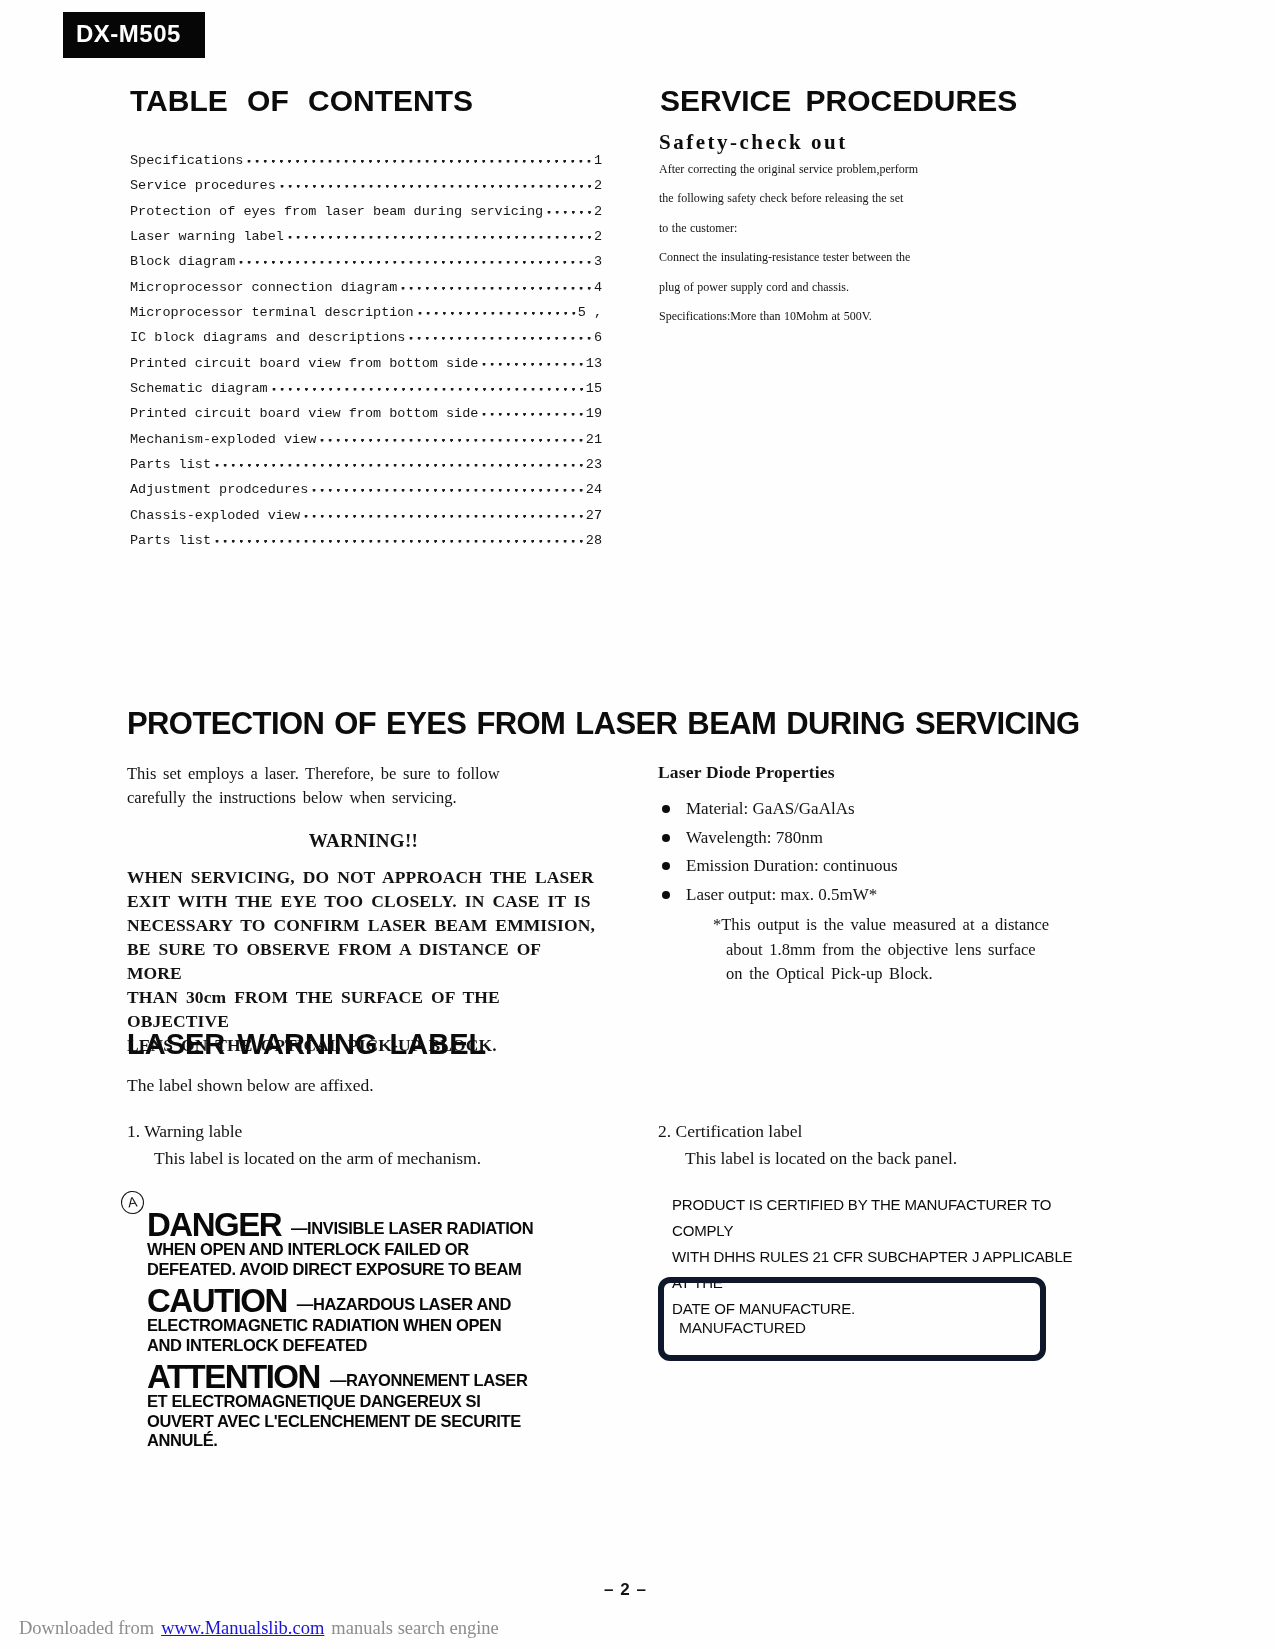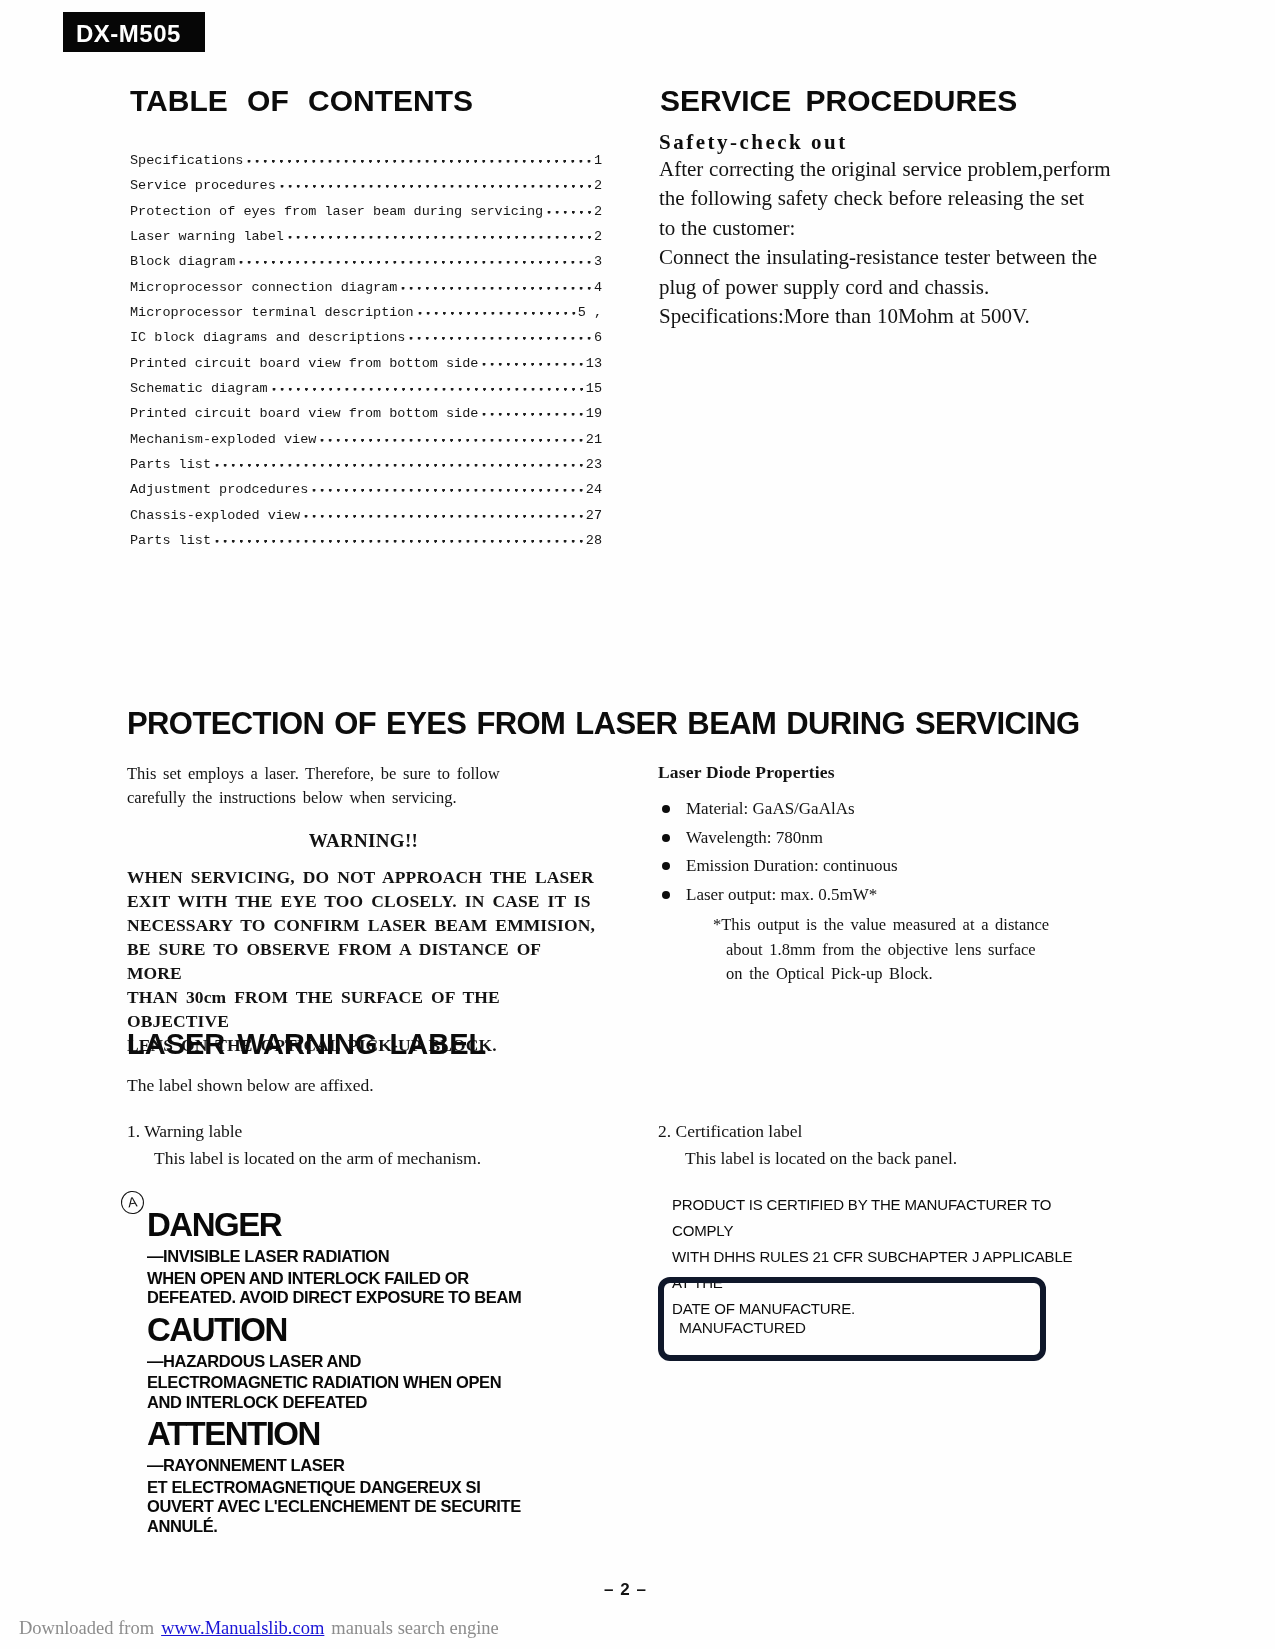--- a/index.html
+++ b/index.html
@@ -4,21 +4,21 @@
 <style>
   html,body { margin:0; padding:0; background:#e8e8e8; }
   .page {
     position:relative; width:1275px; height:1649px; margin:0 auto;
     background:#fefefe; color:#131313; overflow:hidden;
     font-family:"Liberation Serif", serif;
   }
 
   
   .badge {
-    position:absolute; left:63px; top:12px; width:142px; height:40px;
+    position:absolute; left:63px; top:12px; width:142px; height:46px;
     background:#060606; color:#fff; box-sizing:border-box; padding-left:13px;
     font-family:"Liberation Sans", sans-serif; font-weight:bold;
     font-size:24px; line-height:44px; letter-spacing:0.5px;
   }
 
   
   .h-big {
     position:absolute; font-family:"Liberation Sans", sans-serif;
     font-weight:bold; color:#0c0c0c; white-space:nowrap;
   }
@@ -37,21 +37,21 @@
     flex:1; height:8px; margin:0 2px;
     background-image:radial-gradient(circle at 4px 5.2px, #1b1b1b 1.3px, transparent 1.65px);
     background-size:8.1px 8px; background-repeat:repeat-x;
   }
 
   
   #service { position:absolute; left:659px; top:130px; width:455px; }
   .svc-sub {
     font-size:21px; font-weight:600; letter-spacing:2.5px; color:#0d0d0d;
   }
-  .svc-body { font-size:21px; line-height:29.4px; white-space:pre-line; word-spacing:0.5px; }
+  .svc-body { font-size:12px; line-height:29.4px; white-space:pre-line; word-spacing:0.5px; }
 
   
   #prot-left { position:absolute; left:127px; top:762px; width:473px; }
   .prot-intro { font-size:16.5px; line-height:23.5px; white-space:pre-line; word-spacing:2.5px; }
   .warn-title { text-align:center; font-weight:bold; font-size:19px; margin-top:21px; letter-spacing:0.3px; }
   .warn-body  {
     margin-top:13px; font-size:17.5px; line-height:24px;
     white-space:pre-line; word-spacing:3.5px; font-weight:600; letter-spacing:0.1px;
   }
 
@@ -84,21 +84,21 @@
     font-family:"Liberation Sans", sans-serif; transform:rotate(-8deg);
   }
 
   
   #danger-block {
     position:absolute; left:147px; top:1212px; width:440px;
     font-family:"Liberation Sans", sans-serif; font-weight:bold; color:#090909;
   }
   .lbl-group { margin-top:11px; }
   .lbl-group:first-child { margin-top:0; }
-  .lbl-line1 { display:flex; gap:10px;flex-direction:column; }
+  .lbl-line1 { display:flex; align-items:flex-end; gap:10px; }
   .lbl-big  { font-size:33px; line-height:26px; letter-spacing:-1.5px; }
   .lbl-rest { font-size:16.5px; line-height:16.5px; letter-spacing:-0.4px; padding-bottom:2px; }
   .lbl-small{ font-size:16.5px; line-height:16.5px; letter-spacing:-0.4px; margin-top:3px; }
 
   
   #cert-text {
     position:absolute; left:672px; top:1192px; width:420px;
     font-family:"Liberation Sans", sans-serif; font-size:15.5px; line-height:26px;
     letter-spacing:-0.2px; white-space:pre-line; color:#0c0c0c;
     transform:scaleX(0.97); transform-origin:left top;

